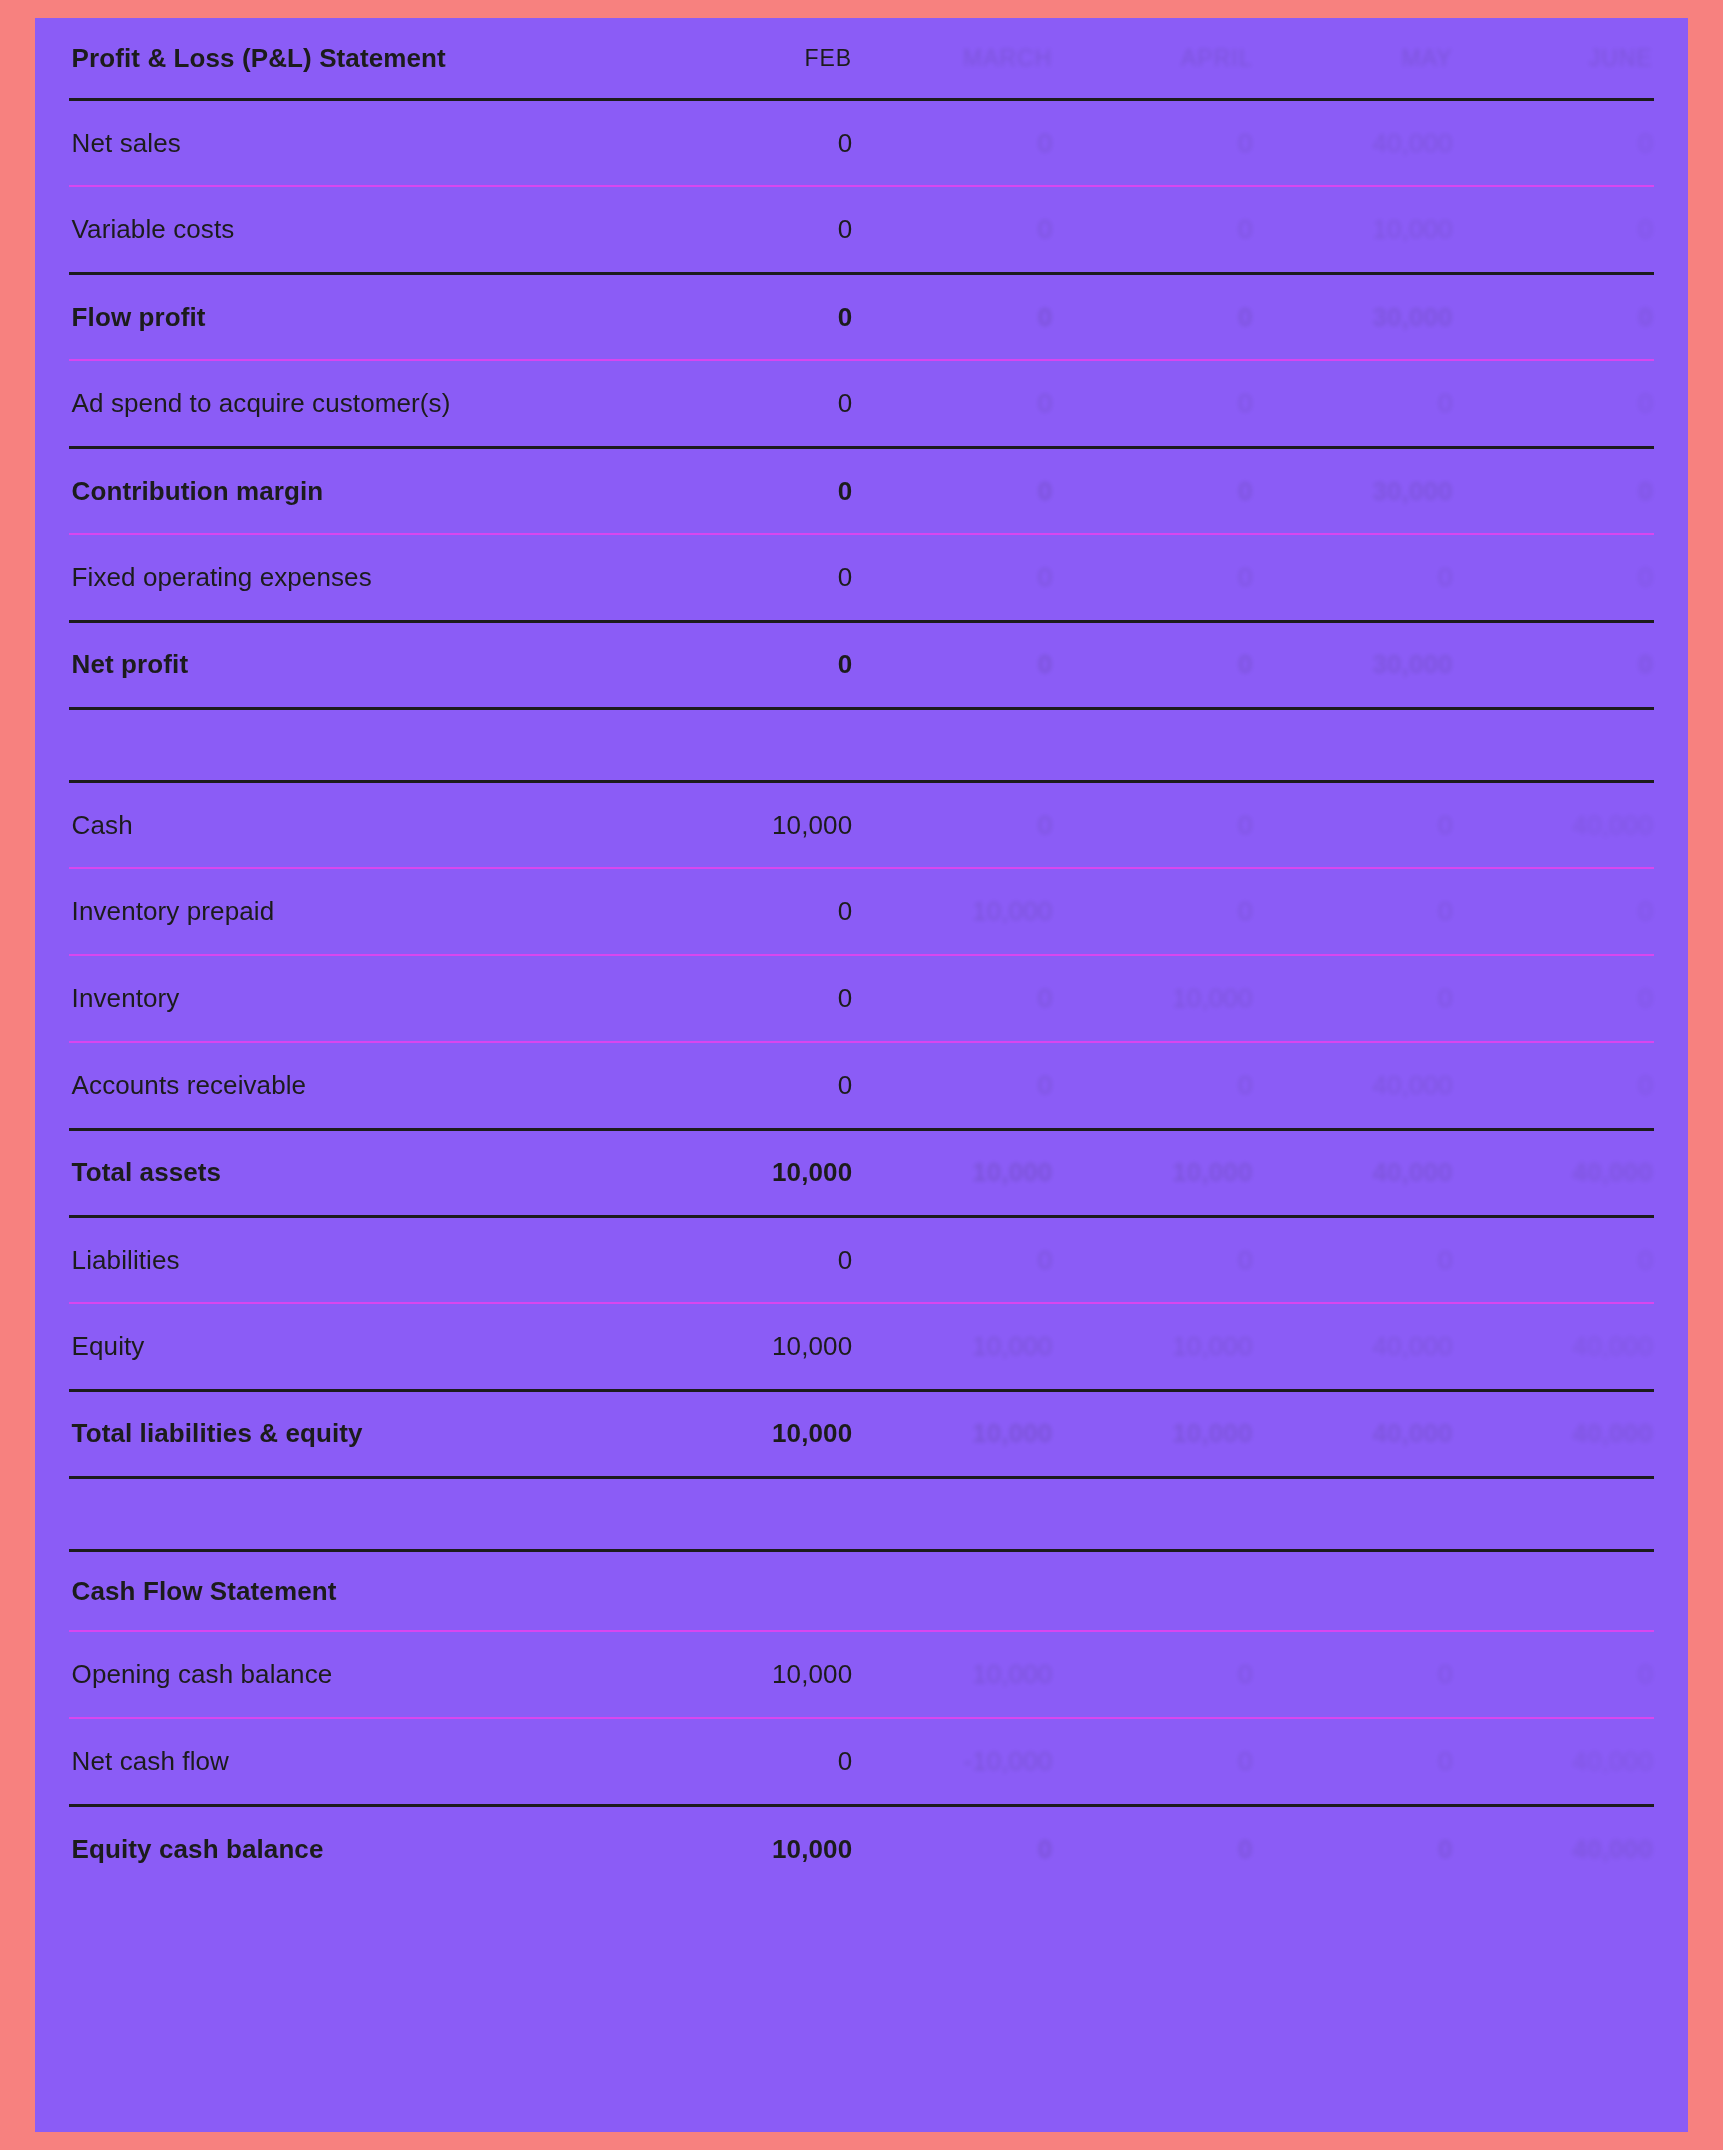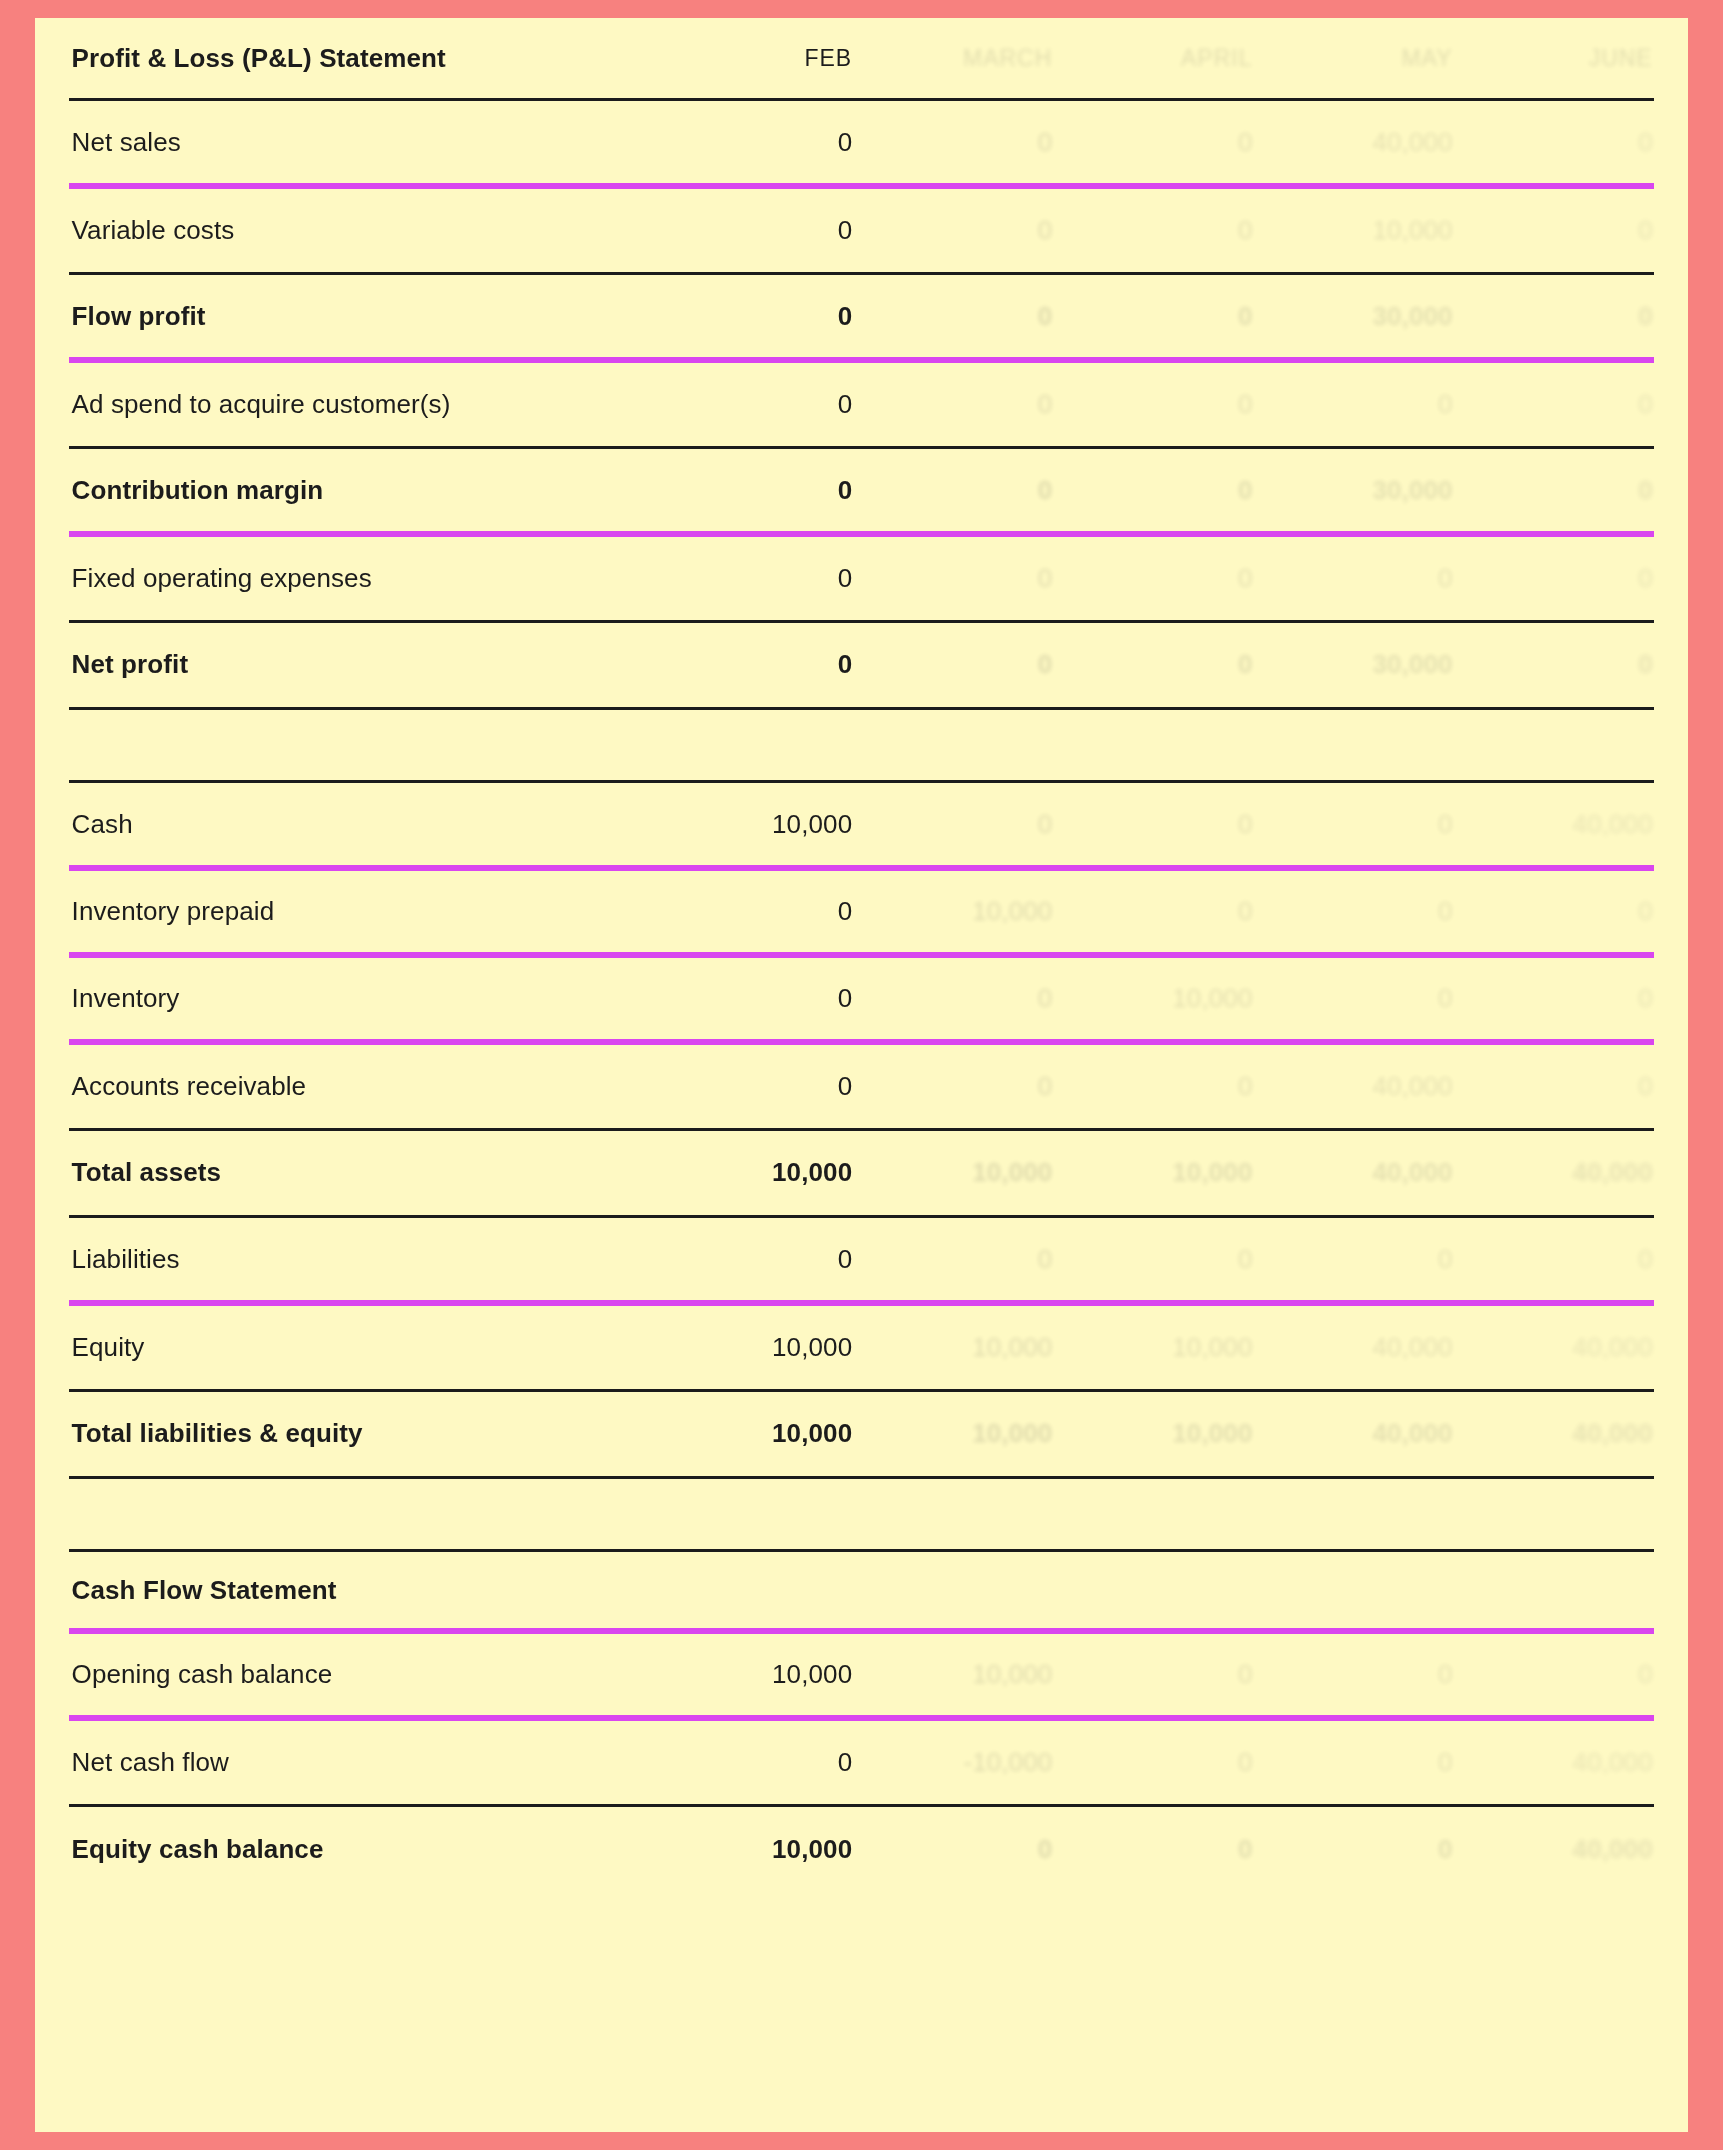--- a/index.html
+++ b/index.html
@@ -13,21 +13,21 @@
     font-family: "Liberation Sans", sans-serif;
     -webkit-font-smoothing: antialiased;
   }
 
   #page {
     position: absolute;
     left: 35px;
     top: 18.3px;
     width: 1653px;
     height: 2114px;
-    background: #fef9c3;
+    background: #8b5cf6;
     overflow: hidden;
   }
 
   .sheet {
     width: 1585px;
     margin: 0 auto;
     border-collapse: collapse;
     table-layout: fixed;
   }
 
@@ -67,21 +67,21 @@
   .section-title td.num {
     font-weight: 400;
     font-size: 23px;
     letter-spacing: 1px;
   }
 
   
   tr.total td { font-weight: 700; }
 
   
-  tr.bd-light > td { border-bottom: 6px solid #d946ef; margin-left: 12px; }
+  tr.bd-light > td { border-bottom: 2px solid #d946ef; margin-left: 12px; }
   tr.bd-strong > td { border-bottom: 3.3px solid #1c1c1c; }
   tr.bd-none > td { border-bottom: none; }
 
   
   .faded {
     color: #1c1c1c;
     opacity: 0.11;
     filter: blur(2.1px);
   }
   .faded.m1 { opacity: 0.13; }

